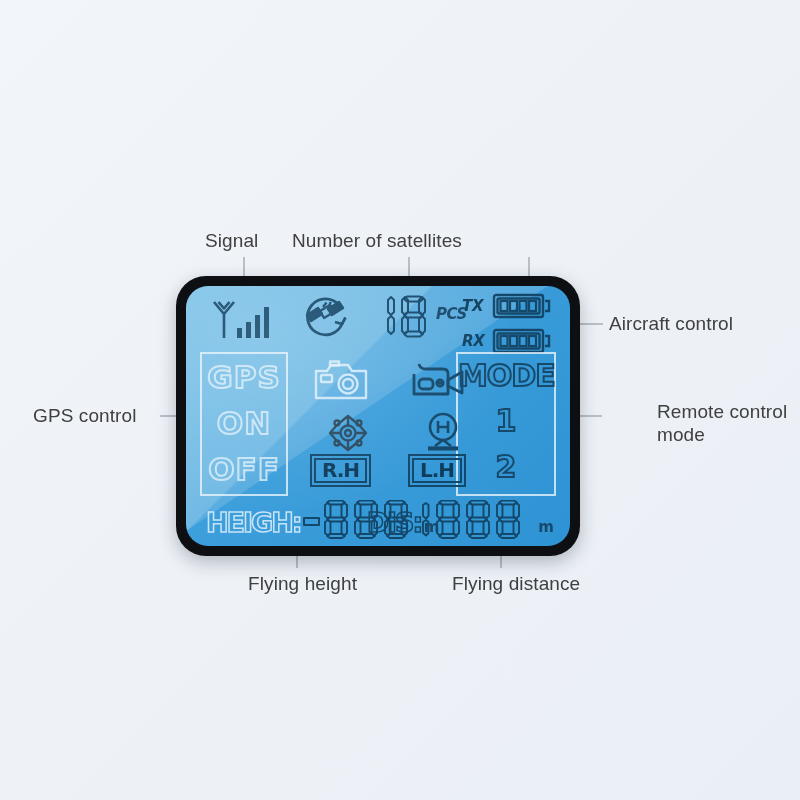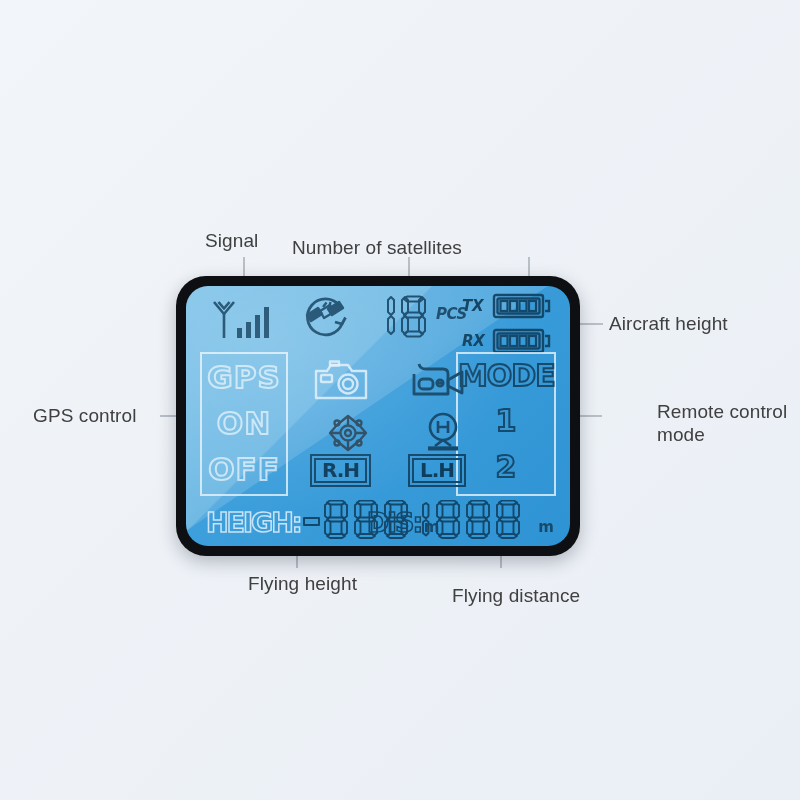--- a/index.html
+++ b/index.html
@@ -152,39 +152,39 @@
   }
 </style>
 </head>
 <body>
 
 <div id="stage">
 
   <div class="callout" style="left:205px;top:229px;">Signal</div>
   <div class="leader v" style="left:243px;top:257px;height:22px;"></div>
 
-  <div class="callout" style="left:292px;top:229px;margin-top:7px;">Number of satellites</div>
+  <div class="callout" style="left:292px;top:229px;">Number of satellites</div>
   <div class="leader v" style="left:408px;top:257px;height:22px;"></div>
 
   <div class="leader v" style="left:528px;top:257px;height:39px;"></div>
 
-  <div class="callout" style="left:609px;top:312px;">Aircraft height</div>
+  <div class="callout" style="left:609px;top:312px;">Aircraft control</div>
   <div class="leader h" style="left:567px;top:323px;width:36px;"></div>
 
   <div class="callout" style="left:33px;top:404px;">GPS control</div>
   <div class="leader h" style="left:160px;top:415px;width:36px;"></div>
 
   <div class="callout" style="left:609px;top:400px;margin-left:48px;">Remote control
 mode</div>
   <div class="leader h" style="left:566px;top:415px;width:36px;"></div>
 
   <div class="callout" style="left:248px;top:572px;">Flying height</div>
   <div class="leader v" style="left:296px;top:546px;height:22px;"></div>
 
-  <div class="callout" style="left:452px;top:572px;margin-top:12px;">Flying distance</div>
+  <div class="callout" style="left:452px;top:572px;">Flying distance</div>
   <div class="leader v" style="left:500px;top:546px;height:22px;"></div>
 
   <div id="lcd-outer">
     <div id="lcd-screen">
       <div id="lcd-content">
 
         <div id="signal">
           <svg width="62" height="48" viewBox="0 0 62 48">
             <g fill="none" stroke="#14486b" stroke-width="2.6" stroke-linejoin="round">
               <path d="M4 6 L14 18 L24 6"></path>

